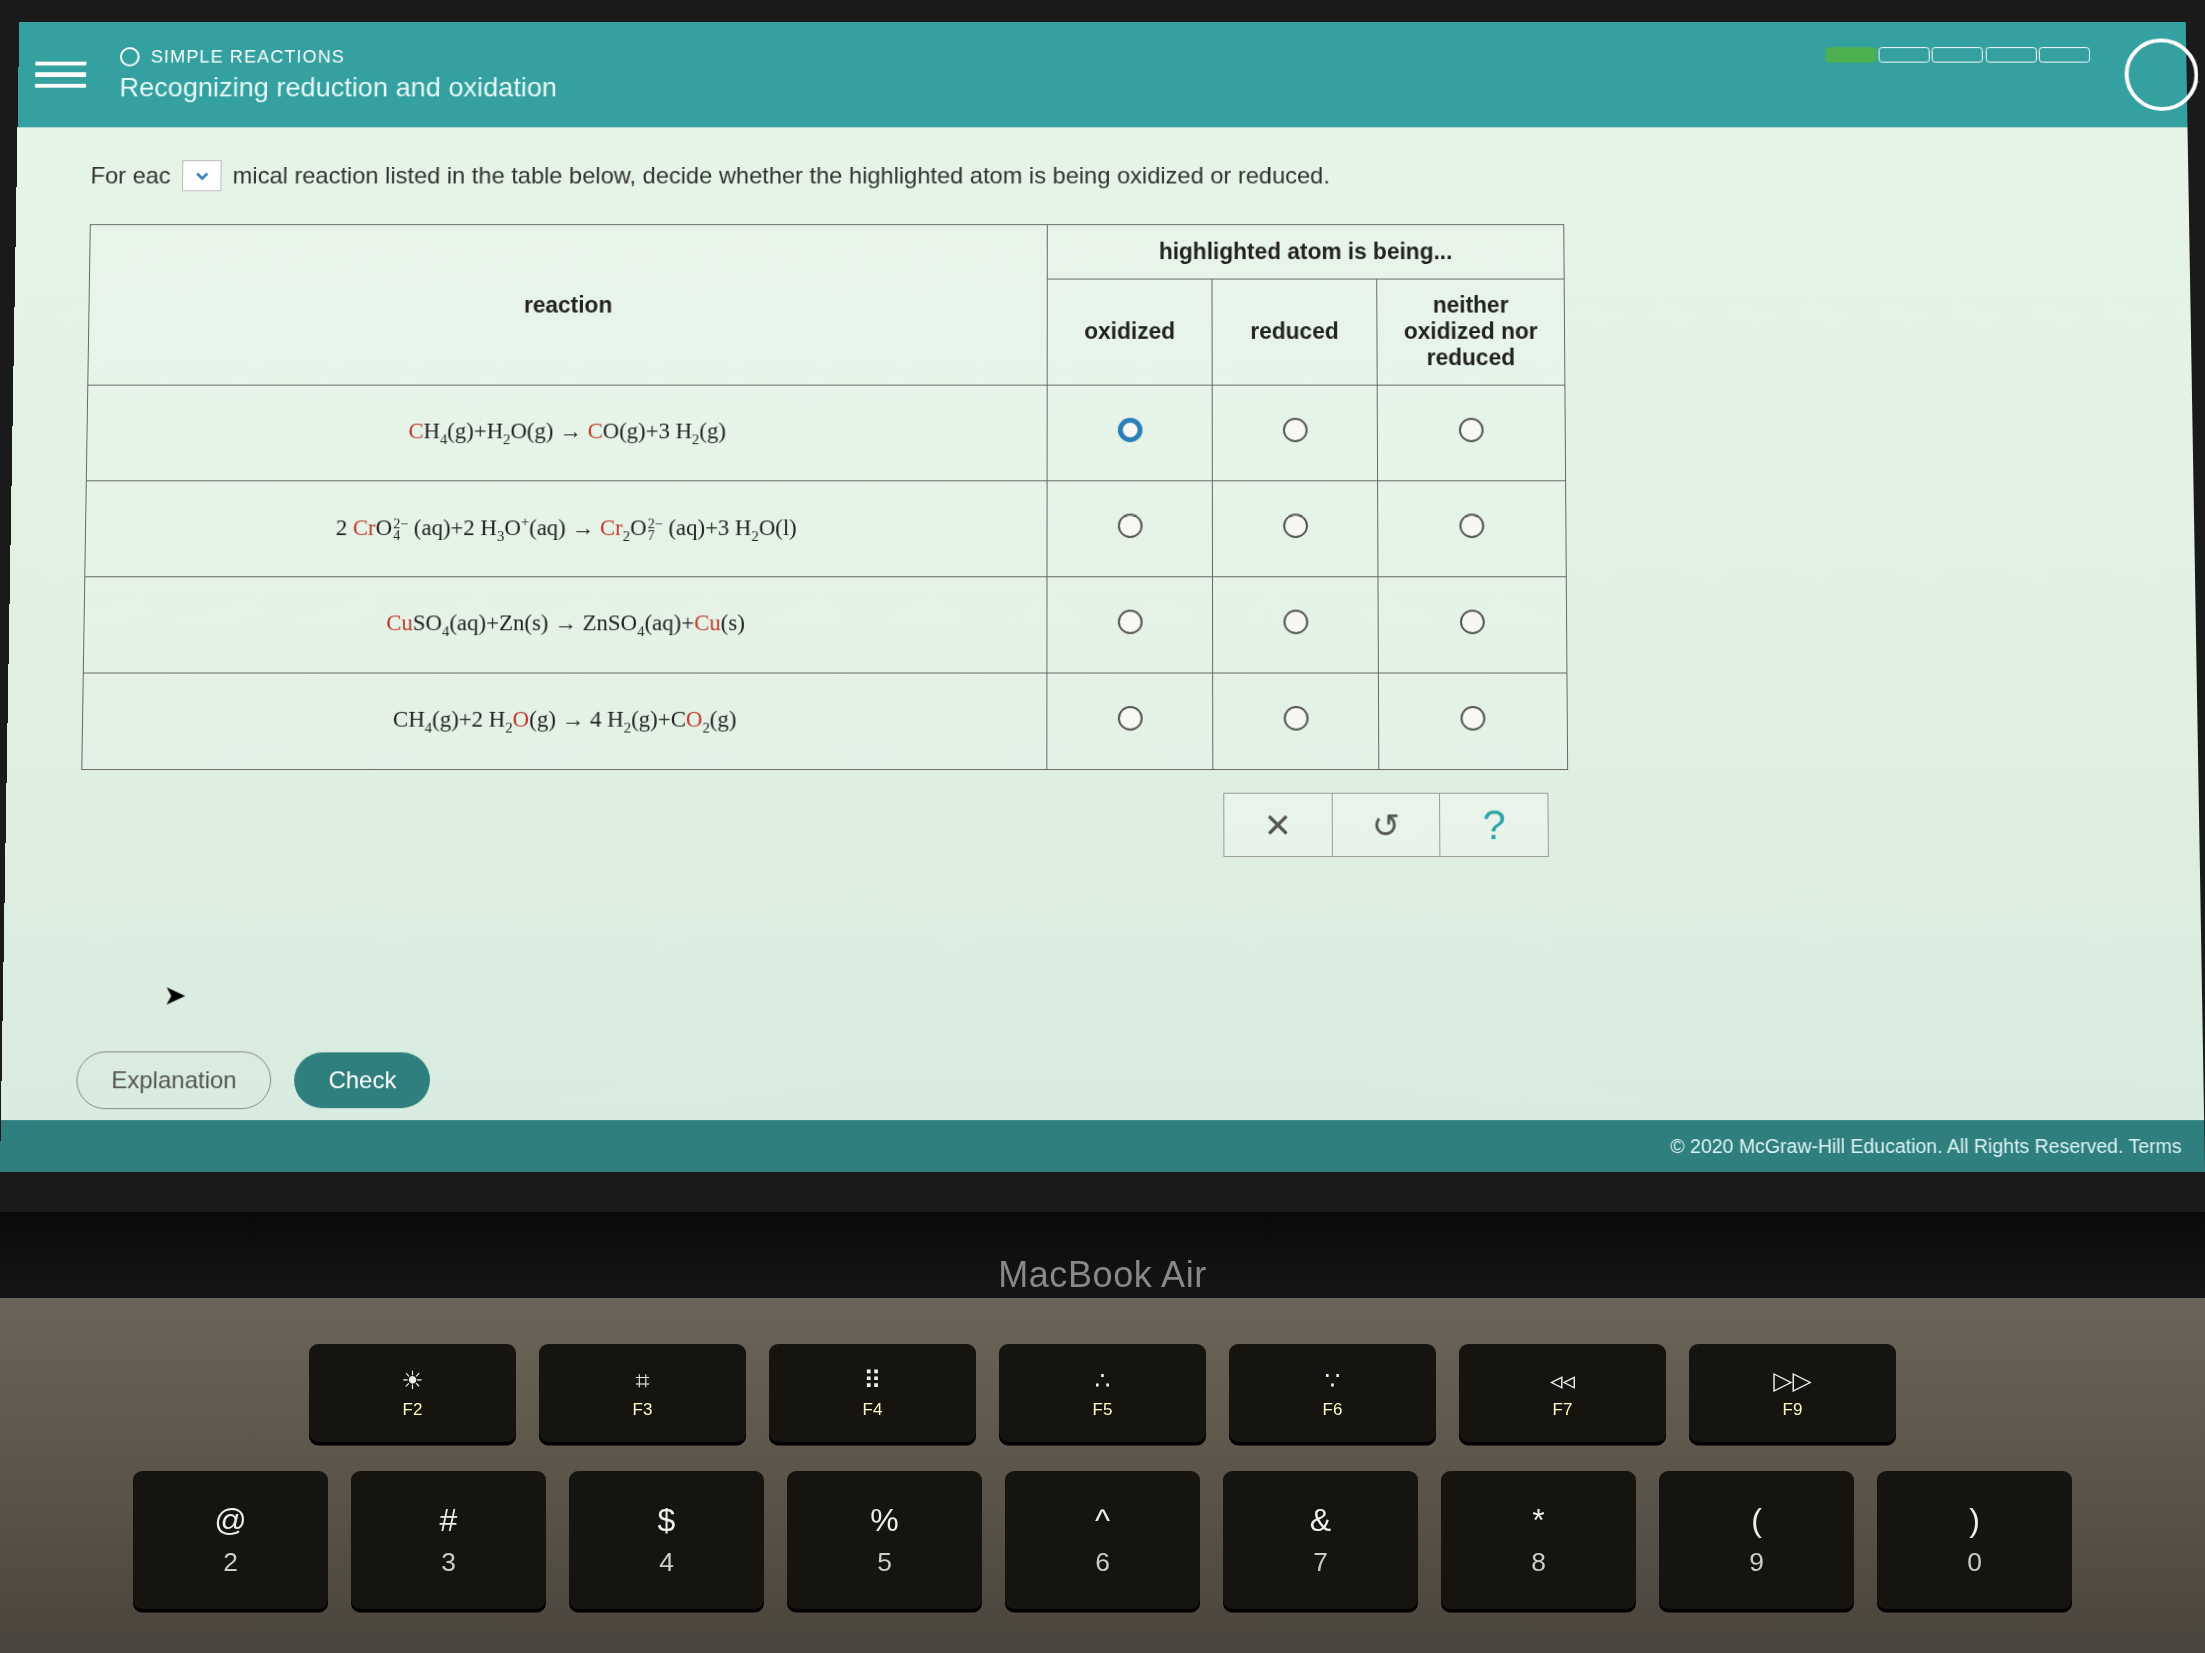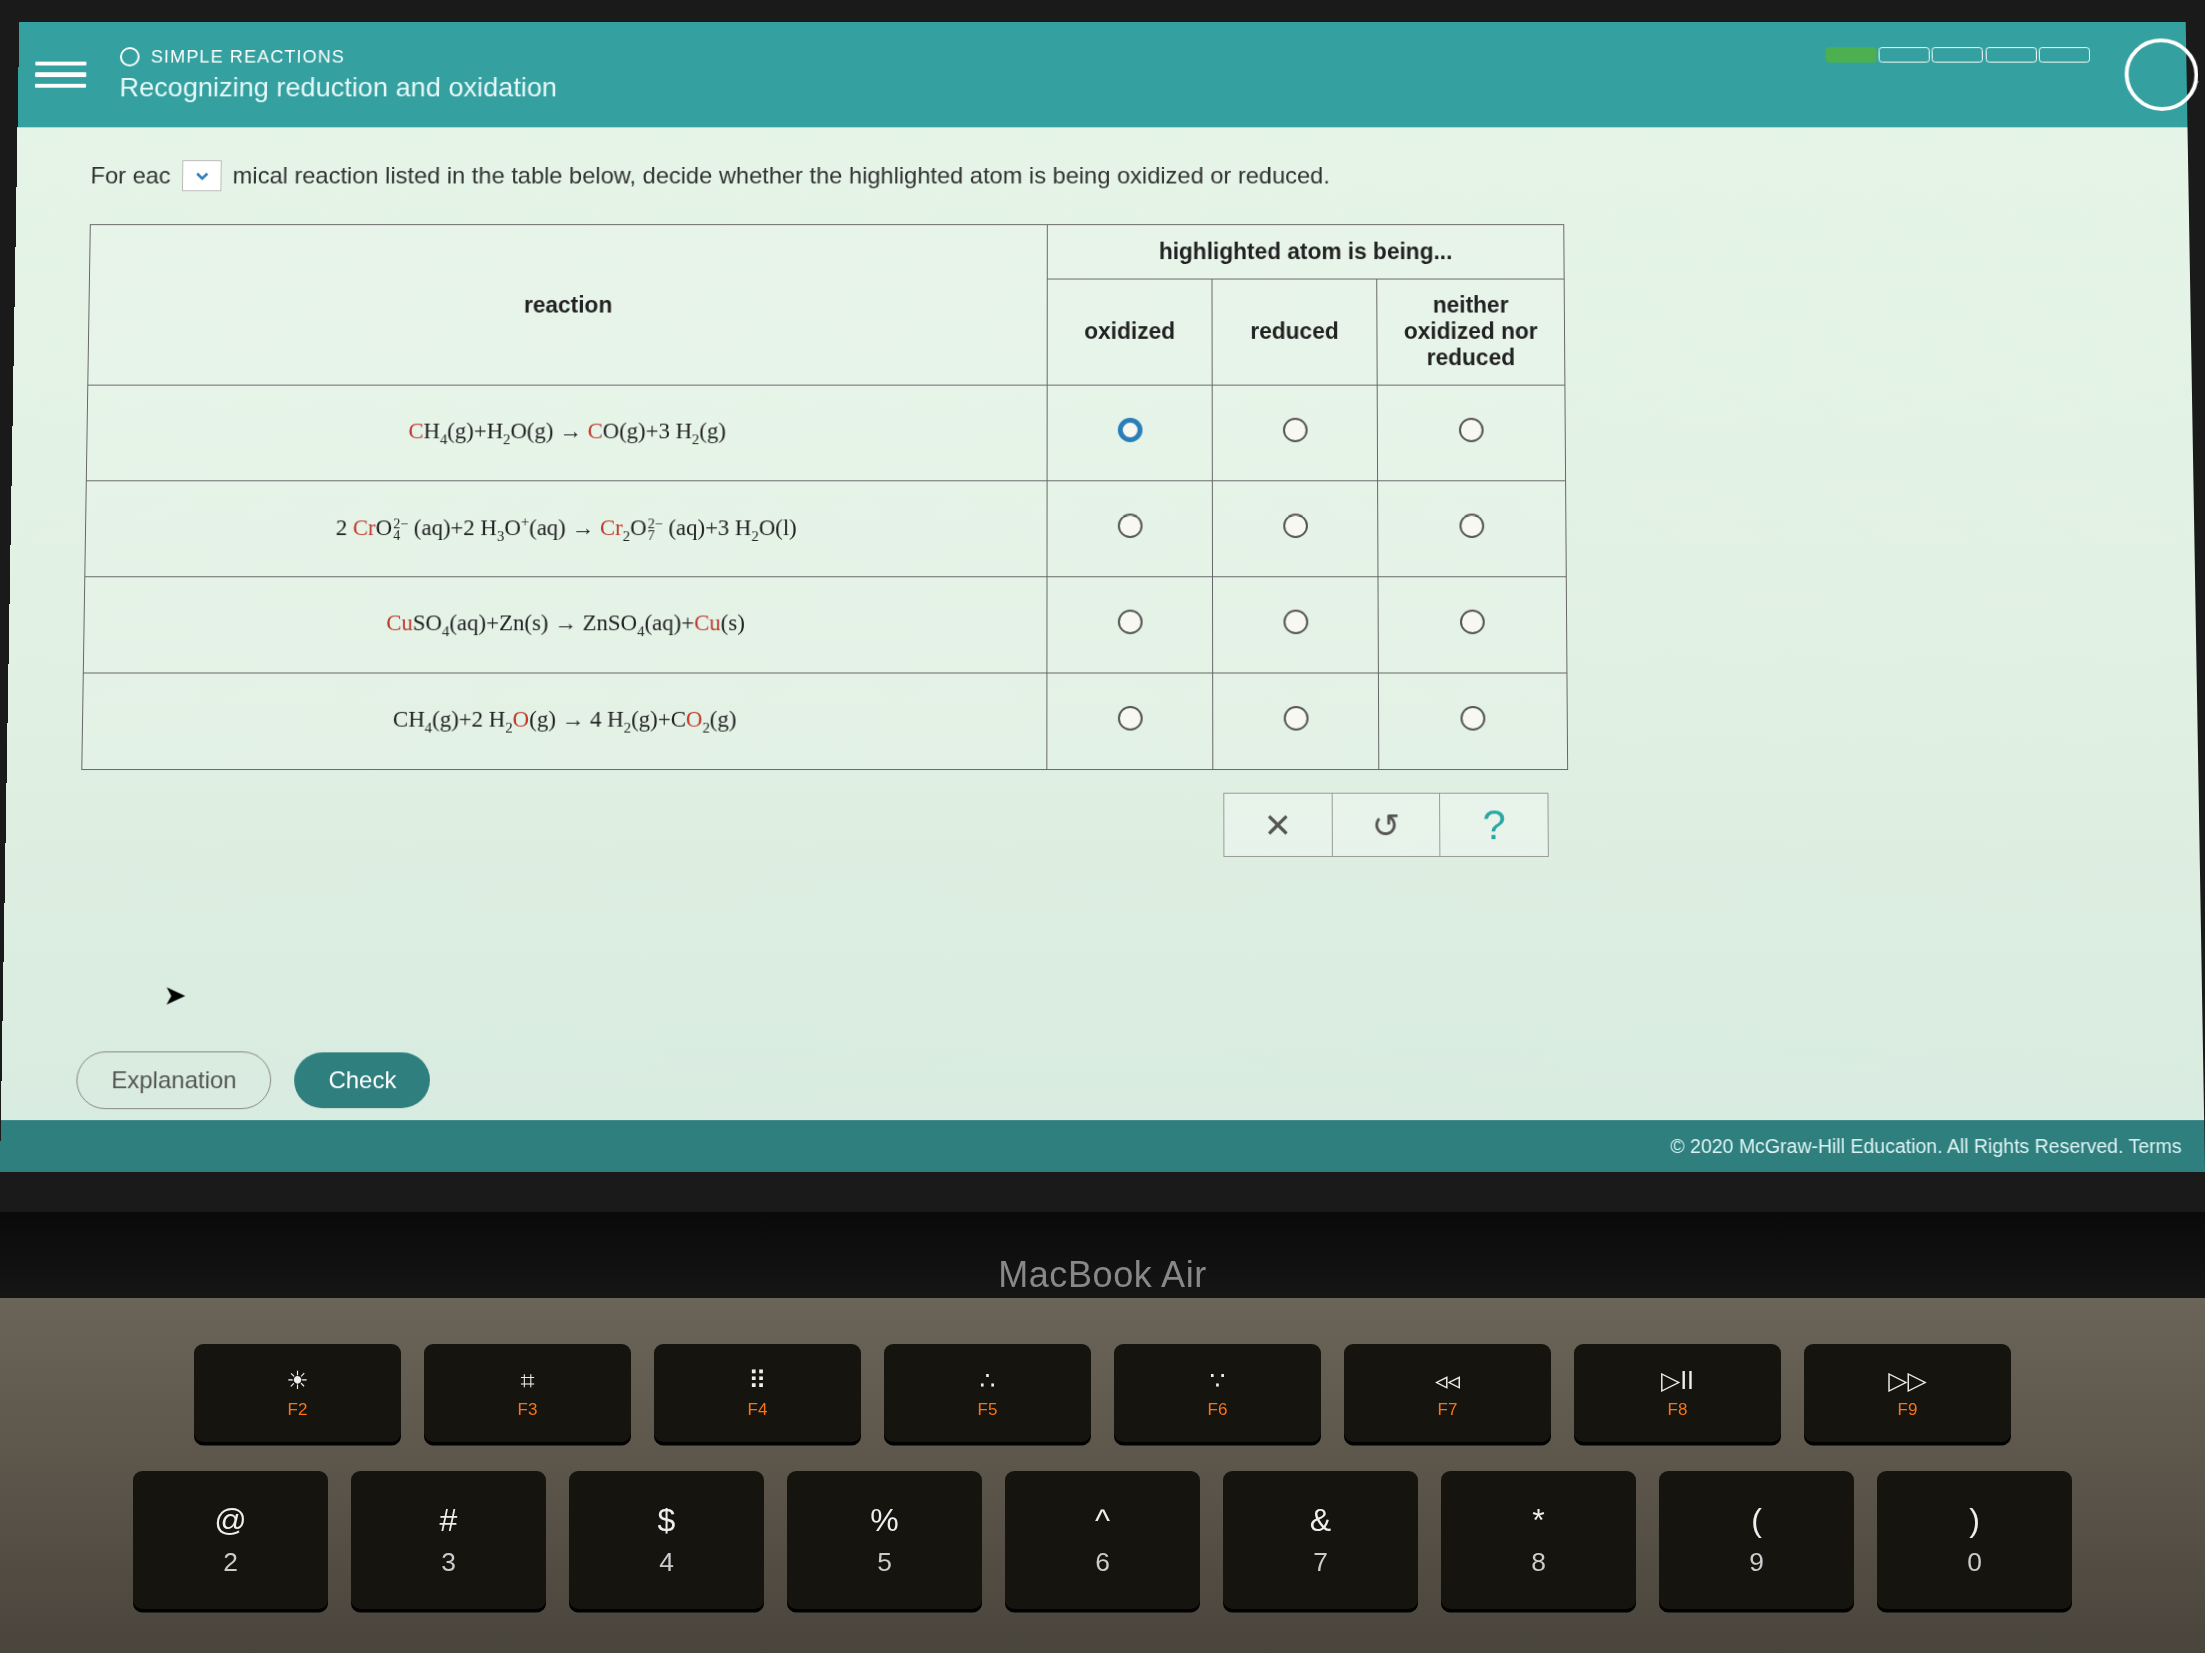--- a/index.html
+++ b/index.html
@@ -130,21 +130,21 @@
     padding: 46px 11.5px 0 11.5px;
   }
   .krow { display: flex; gap: 23px; justify-content: center; margin-bottom: 29px; }
   .key {
     background: #15140f; color: #eee; border-radius: 9.2px;
     display: flex; flex-direction: column; align-items: center; justify-content: center;
     font-size: 19.5px; box-shadow: 0 3.4px 0 #000;
   }
   .key.fn { width: 207px; height: 98px; gap: 4.6px; }
   .key.fn .glyph { font-size: 25px; }
-  .key.fn .lab { font-size: 17px; color: #f97316; }
+  .key.fn .lab { font-size: 17px; color: #fef9c3; }
   .key.num { width: 195px; height: 138px; gap: 8px; }
   .key.num .sym { font-size: 32px; }
   .key.num .dig { font-size: 26.4px; color: #ccc; }
 </style>
 </head>
 <body>
 
 <div class="screen">
 
   <div class="header">
@@ -263,24 +263,20 @@
       </div>
       <div class="key fn">
         <div class="glyph">∵</div>
         <div class="lab">F6</div>
       </div>
       <div class="key fn">
         <div class="glyph">◃◃</div>
         <div class="lab">F7</div>
       </div>
       <div class="key fn">
-        <div class="glyph">▷II</div>
-        <div class="lab">F8</div>
-      </div>
-      <div class="key fn">
         <div class="glyph">▷▷</div>
         <div class="lab">F9</div>
       </div>
     </div>
   <div class="krow" id="num-row">
       <div class="key num">
         <div class="sym">@</div>
         <div class="dig">2</div>
       </div>
       <div class="key num">

